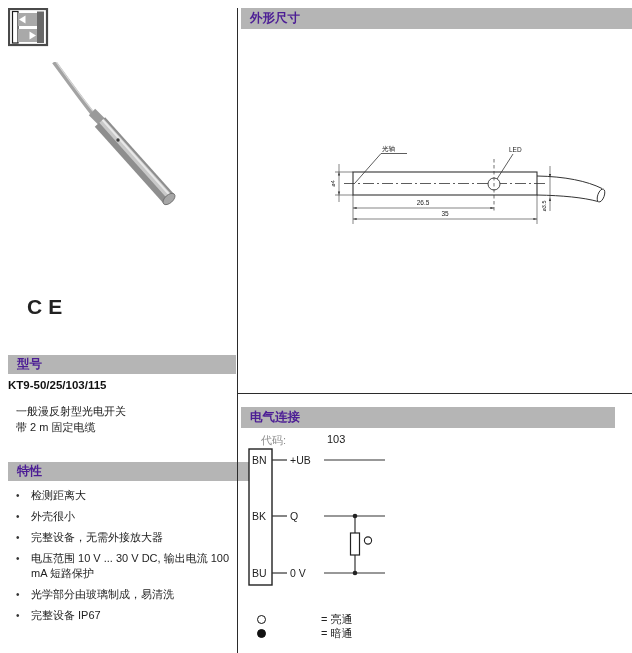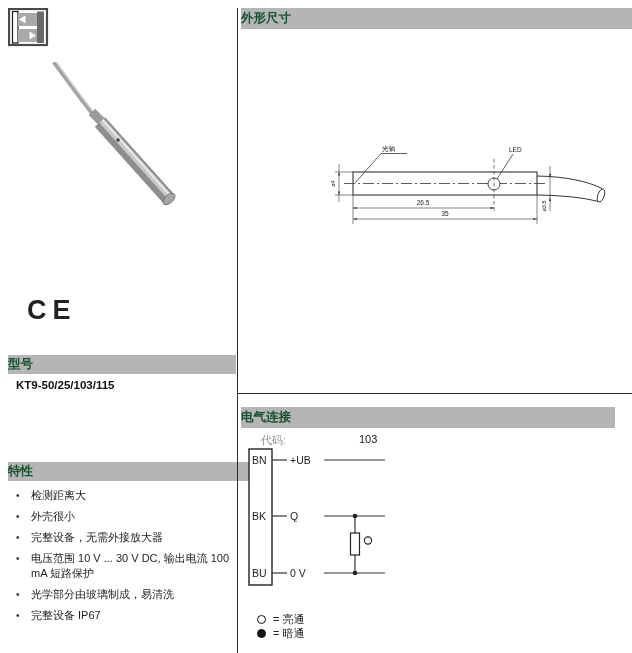--- a/index.html
+++ b/index.html
@@ -4,36 +4,36 @@
 <style>
   html,body{margin:0;padding:0;background:#e8e8e8;}
   #page{
     position:relative;width:632px;height:653px;background:#ffffff;
     font-family:"Liberation Sans","DejaVu Sans",sans-serif;color:#1a1a1a;
     overflow:hidden;margin:0 auto;
   }
   .abs{position:absolute;}
   .hdr-bar{
     position:absolute;height:19px;background:#b5b5b5;
-    font-size:12.5px;font-weight:bold;color:#14532d;
-    line-height:19px;box-sizing:border-box;
+    font-size:12.5px;font-weight:bold;color:#4c1d95;
+    line-height:19px;padding-left:9px;box-sizing:border-box;
   }
   .hdr-bar.tall{height:21px;line-height:21px;}
   .vline{position:absolute;width:1px;background:#2b2b2b;}
   .hline{position:absolute;height:1px;background:#2b2b2b;}
   .model-value{position:absolute;font-size:11.5px;font-weight:bold;color:#111;}
   .desc-line{font-size:11px;line-height:16px;color:#1d1d1d;}
   .feat-list{position:absolute;width:214px;}
   .feat-row{display:flex;margin-bottom:6px;font-size:11px;line-height:15px;color:#1d1d1d;}
   .feat-row .bullet{width:15px;flex:0 0 15px;color:#333;font-size:10px;line-height:15px;}
-  .ce{position:absolute;font-size:27px;font-weight:600;letter-spacing:6px;color:#222;}
+  .ce{position:absolute;font-size:21px;font-weight:600;letter-spacing:6px;color:#222;}
   .code-label{position:absolute;font-size:11px;color:#8d8d8d;}
   .code-value{position:absolute;font-size:11px;color:#1a1a1a;}
   .legend{position:absolute;font-size:11px;color:#222;}
-  .legend-row{display:flex;align-items:center;height:13px;margin-bottom:1px;}
+  .legend-row{display:flex;align-items:center;height:13px;margin-bottom:1px;gap:48px;}
   .sym{width:9px;height:9px;border-radius:50%;margin-right:7px;flex:0 0 9px;box-sizing:border-box;}
   .sym.open{border:1.6px solid #111;background:#fff;}
   .sym.fill{background:#111;border:1px solid #111;}
   svg text{font-family:"Liberation Sans","DejaVu Sans",sans-serif;fill:#222;}
   .draw line,.draw path,.draw polyline{stroke:#333;fill:none;}
 </style>
 </head>
 <body>
 
 <div id="page">
@@ -61,21 +61,25 @@
     <line x1="48" y1="60" x2="117" y2="137" stroke="#8e8e8e" stroke-width="14"></line>
     <line x1="49.5" y1="58.8" x2="118.5" y2="135.8" stroke="#c8c8c8" stroke-width="6"></line>
     <line x1="50.5" y1="57.9" x2="119.3" y2="134.8" stroke="#e9e9e9" stroke-width="2"></line>
     <ellipse cx="117" cy="137" rx="4" ry="7.2" transform="rotate(48 117 137)" fill="#a6a6a6" stroke="#6e6e6e" stroke-width="0.9"></ellipse>
     <circle cx="66" cy="78" r="1.7" fill="#3c3c3c"></circle>
   </svg>
 
   <div class="ce" style="left:27px;top:295px;">CE</div>
 
   <div class="hdr-bar" style="left:8px;top:355px;width:228px;">型号</div>
-  <div class="model-value" style="left:16px;top:379px;">KT9-50/25/103/115</div>
+  <div class="model-value" style="left:8px;top:379px;">KT9-50/25/103/115</div>
+  <div class="abs" style="left:16px;top:403px;">
+    <div class="desc-line">一般漫反射型光电开关</div>
+    <div class="desc-line">带 2 m 固定电缆</div>
+  </div>
 
   <div class="hdr-bar" style="left:8px;top:462px;width:262px;">特性</div>
   <div class="feat-list" style="left:16px;top:488px;">
     <div class="feat-row">
       <span class="bullet">•</span>
       <span>检测距离大</span>
     </div>
     <div class="feat-row">
       <span class="bullet">•</span>
       <span>外壳很小</span>
@@ -145,21 +149,21 @@
     <polygon points="225,37.5 223.9,33.9 226.1,33.9" fill="#333" stroke="none"></polygon>
     <polygon points="225,57.5 223.9,61.1 226.1,61.1" fill="#333" stroke="none"></polygon>
     <text x="220.5" y="66" font-size="5.5" text-anchor="middle" transform="rotate(-90 220.5 66)">ø3.5</text>
   </svg>
 
   <div class="hline" style="left:237px;top:393px;width:395px;"></div>
 
   <div class="hdr-bar tall" style="left:241px;top:407px;width:374px;">电气连接</div>
 
   <div class="code-label" style="left:261px;top:433px;">代码:</div>
-  <div class="code-value" style="left:359px;top:433px;">103</div>
+  <div class="code-value" style="left:327px;top:433px;">103</div>
 
   <svg class="abs draw" style="left:240px;top:445px;" width="260" height="160" viewBox="0 0 260 160">
 
     <rect x="9" y="4" width="23" height="136" fill="#ffffff" stroke="#222" stroke-width="1.4"></rect>
 
     <text x="12" y="18.5" font-size="10.5">BN</text>
     <line x1="32" y1="15" x2="47" y2="15" stroke-width="1.2"></line>
     <text x="50" y="18.5" font-size="10.5">+UB</text>
 
     <text x="12" y="74.5" font-size="10.5">BK</text>

